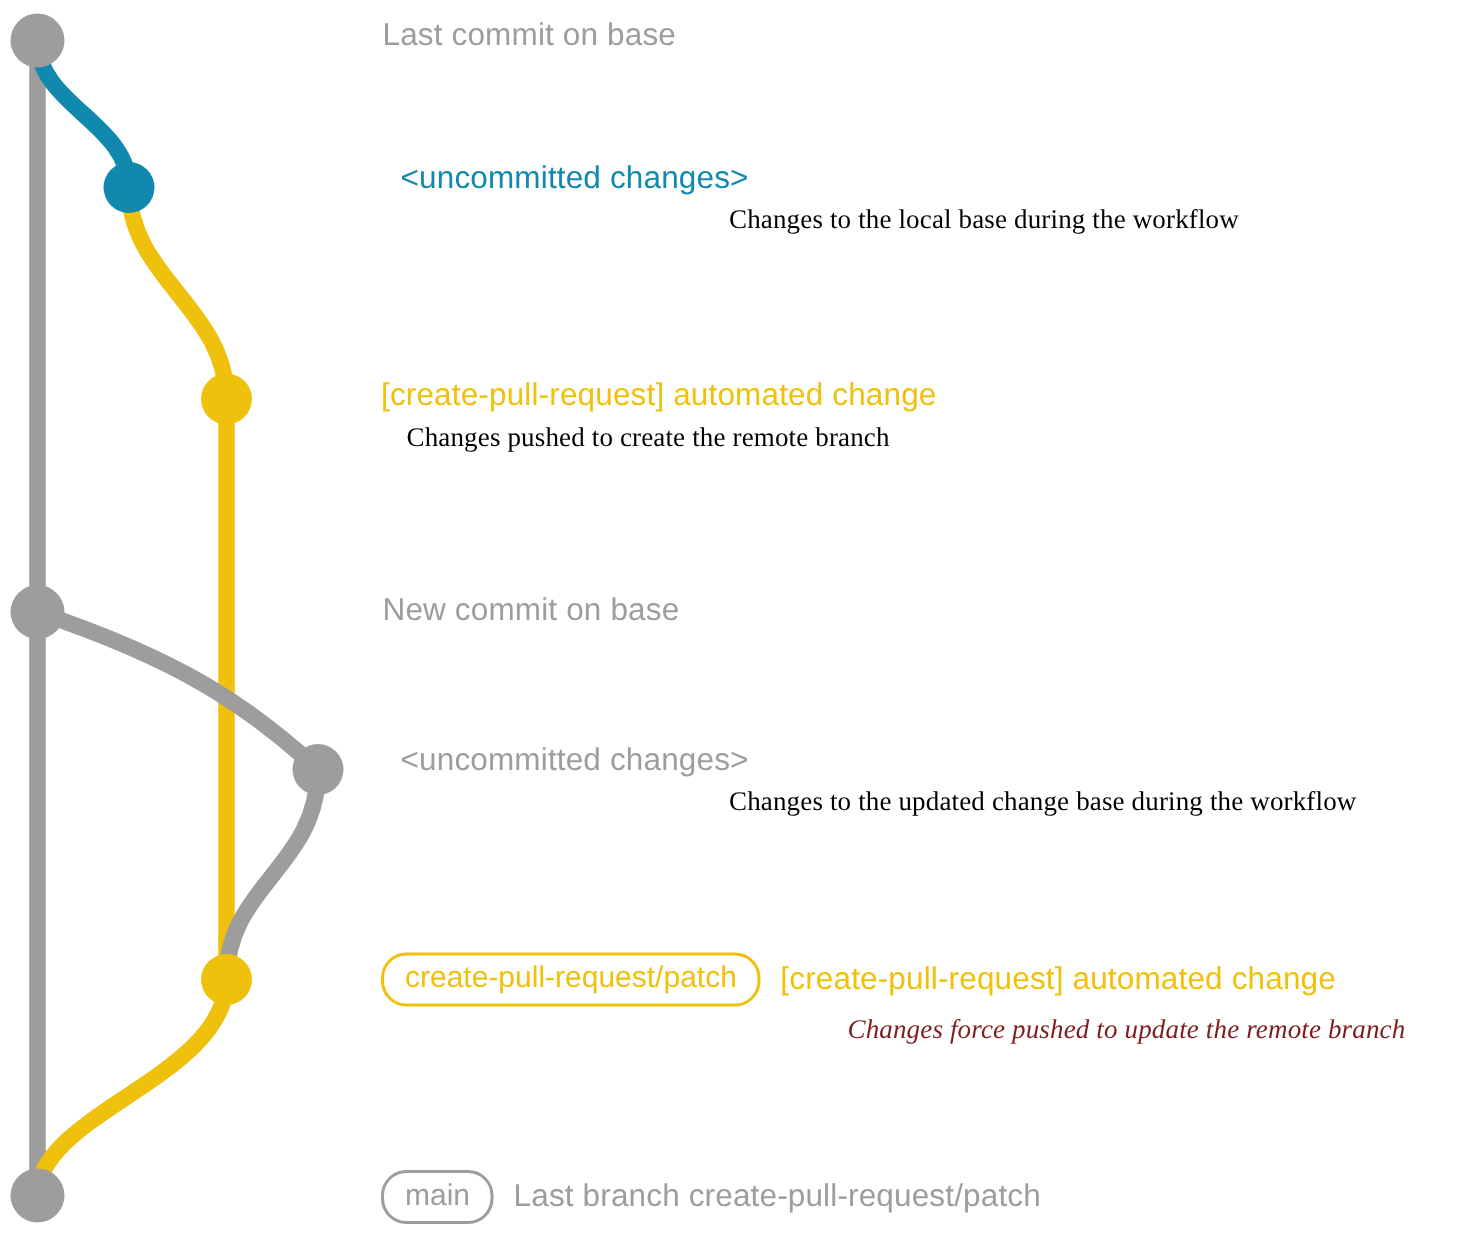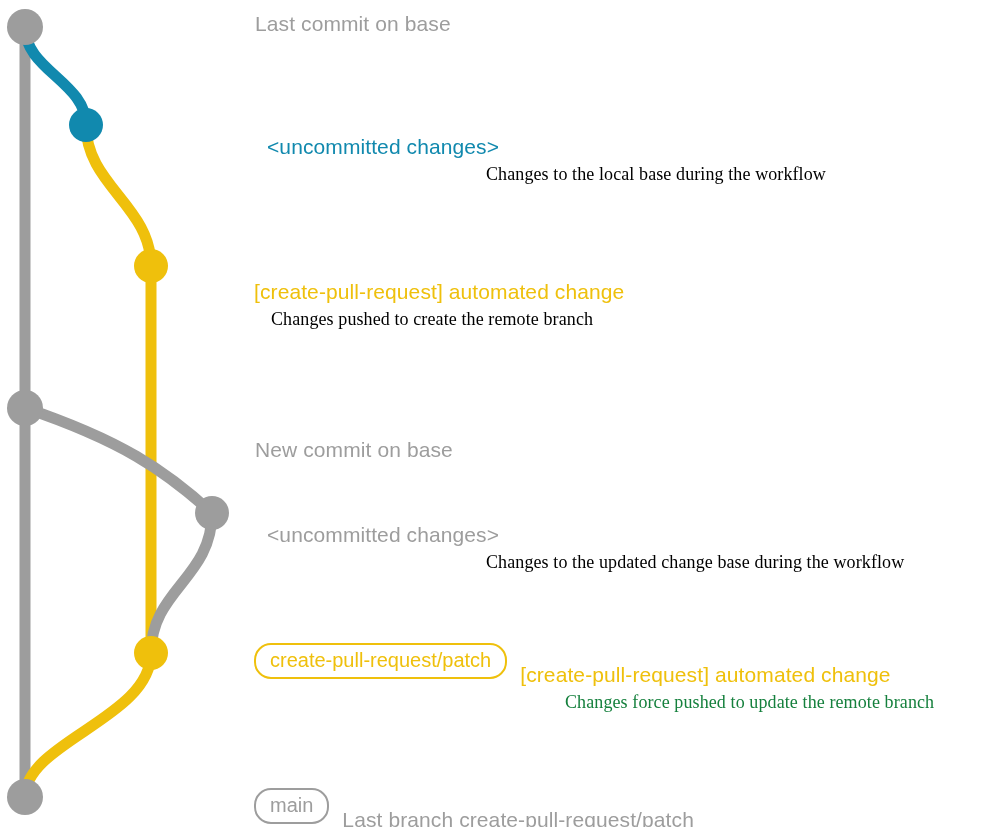--- a/index.html
+++ b/index.html
@@ -69,21 +69,20 @@
     font-weight: 400;
     line-height: 1.05;
     background: transparent;
   }
 
   .commit-subject {
     font-size: 21px;
     font-weight: 400;
     margin-left: 13px;
     letter-spacing: 0.1px;
-    margin-top: 28px;
   }
 
   .commit-body {
     font-family: "Liberation Serif", serif;
     font-size: 18px;
     color: #000000;
     margin-top: 5px;
     letter-spacing: 0.1px;
   }
 </style>
@@ -136,35 +135,35 @@
           <span class="commit-subject" style="color: rgb(17, 137, 174);">&lt;uncommitted changes&gt;</span>
         </div>
         <div class="commit-body" style="margin-left: 232px; color: rgb(0, 0, 0);">Changes to the local base during the workflow</div>
       </div>
       <div class="annot" style="left: 254px; top: 252px;">
         <div class="row">
           <span class="commit-subject" style="color: rgb(239, 192, 12); margin-left: 0px;">[create-pull-request] automated change</span>
         </div>
         <div class="commit-body" style="margin-left: 17px; color: rgb(0, 0, 0);">Changes pushed to create the remote branch</div>
       </div>
-      <div class="annot" style="left: 255px; top: 395px; margin-top: 43px;">
+      <div class="annot" style="left: 255px; top: 395px;">
         <div class="section-note" style="color: rgb(157, 157, 157);">New commit on base</div>
       </div>
       <div class="annot" style="left: 254px; top: 495px;">
         <div class="row">
           <span class="commit-subject" style="color: rgb(157, 157, 157);">&lt;uncommitted changes&gt;</span>
         </div>
         <div class="commit-body" style="margin-left: 232px; color: rgb(0, 0, 0);">Changes to the updated change base during the workflow</div>
       </div>
       <div class="annot" style="left: 254px; top: 635px;">
         <div class="row">
           <span class="ref-pill" style="color: rgb(239, 192, 12); border-color: rgb(239, 192, 12);">create-pull-request/patch</span>
           <span class="commit-subject" style="color: rgb(239, 192, 12);">[create-pull-request] automated change</span>
         </div>
-        <div class="commit-body" style="margin-left: 311px; color: #15803d;">Changes force pushed to update the remote branch</div>
+        <div class="commit-body" style="margin-left: 311px; color: #7f1d1d; font-style: italic;">Changes force pushed to update the remote branch</div>
       </div>
       <div class="annot" style="left: 254px; top: 780px;">
         <div class="row">
           <span class="ref-pill" style="color: rgb(157, 157, 157); border-color: rgb(157, 157, 157);">main</span>
           <span class="commit-subject" style="color: rgb(157, 157, 157);">Last branch create-pull-request/patch</span>
         </div>
       </div>
     </div>
 
 </div>

